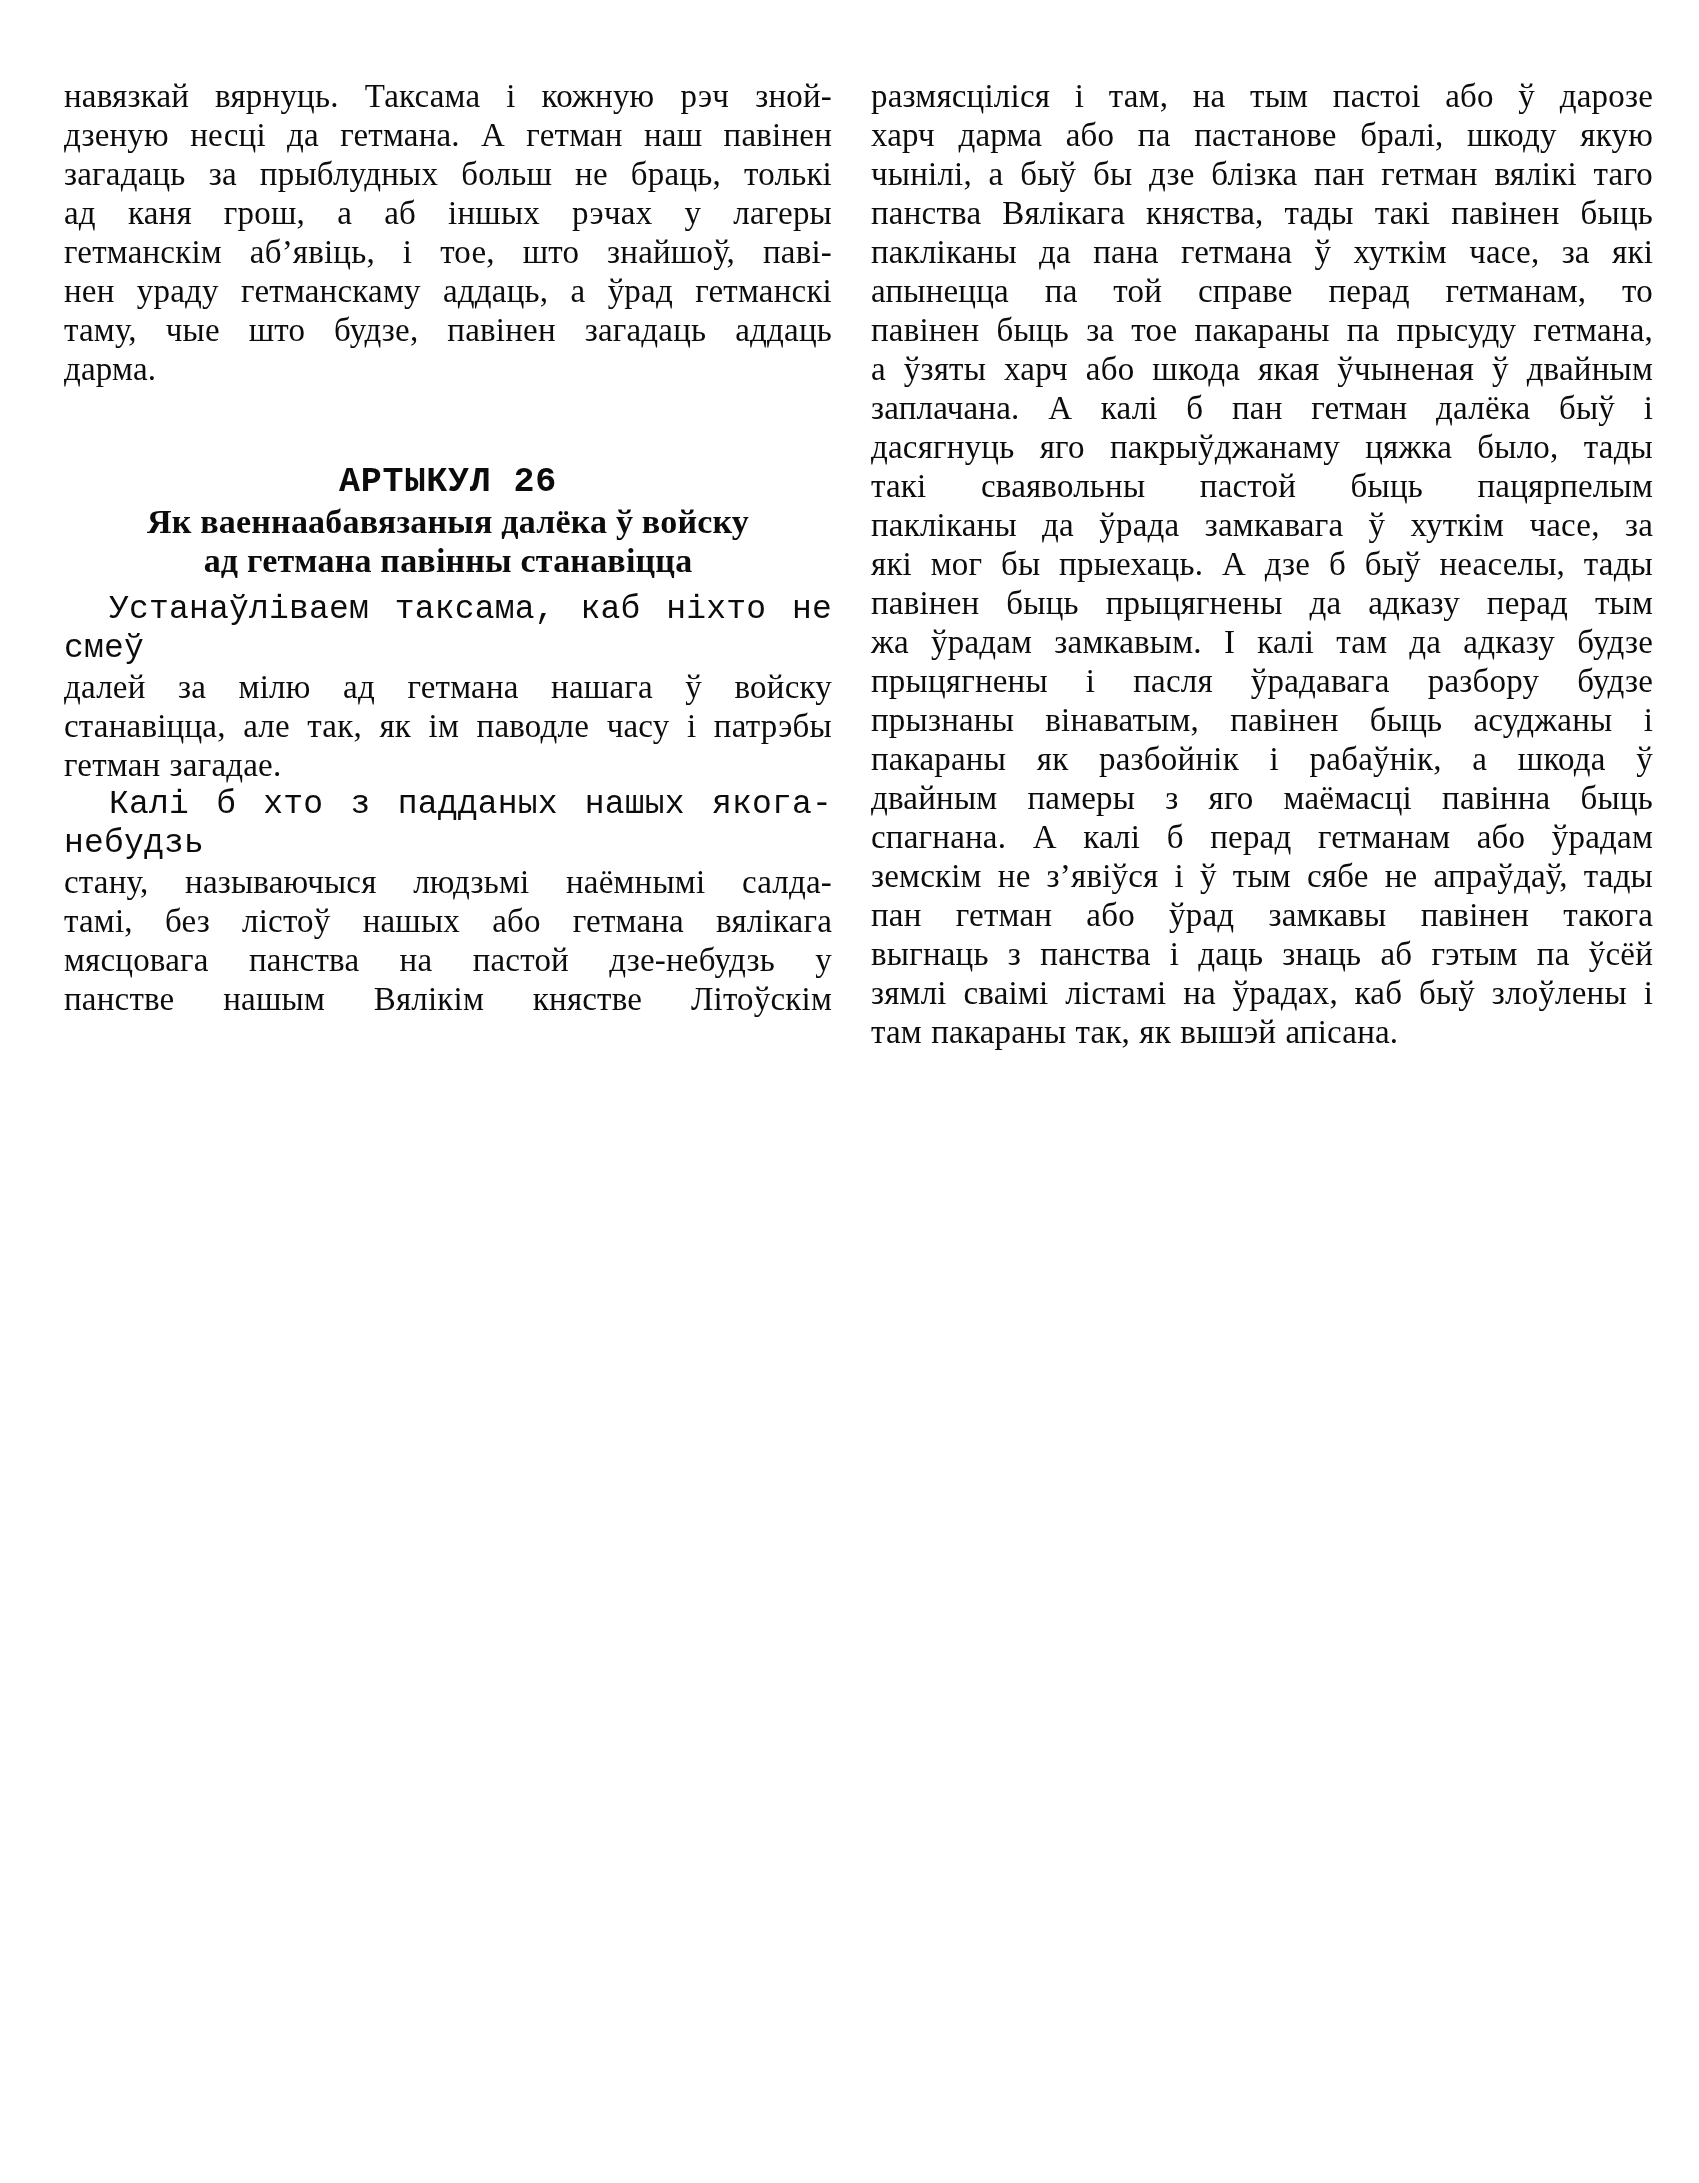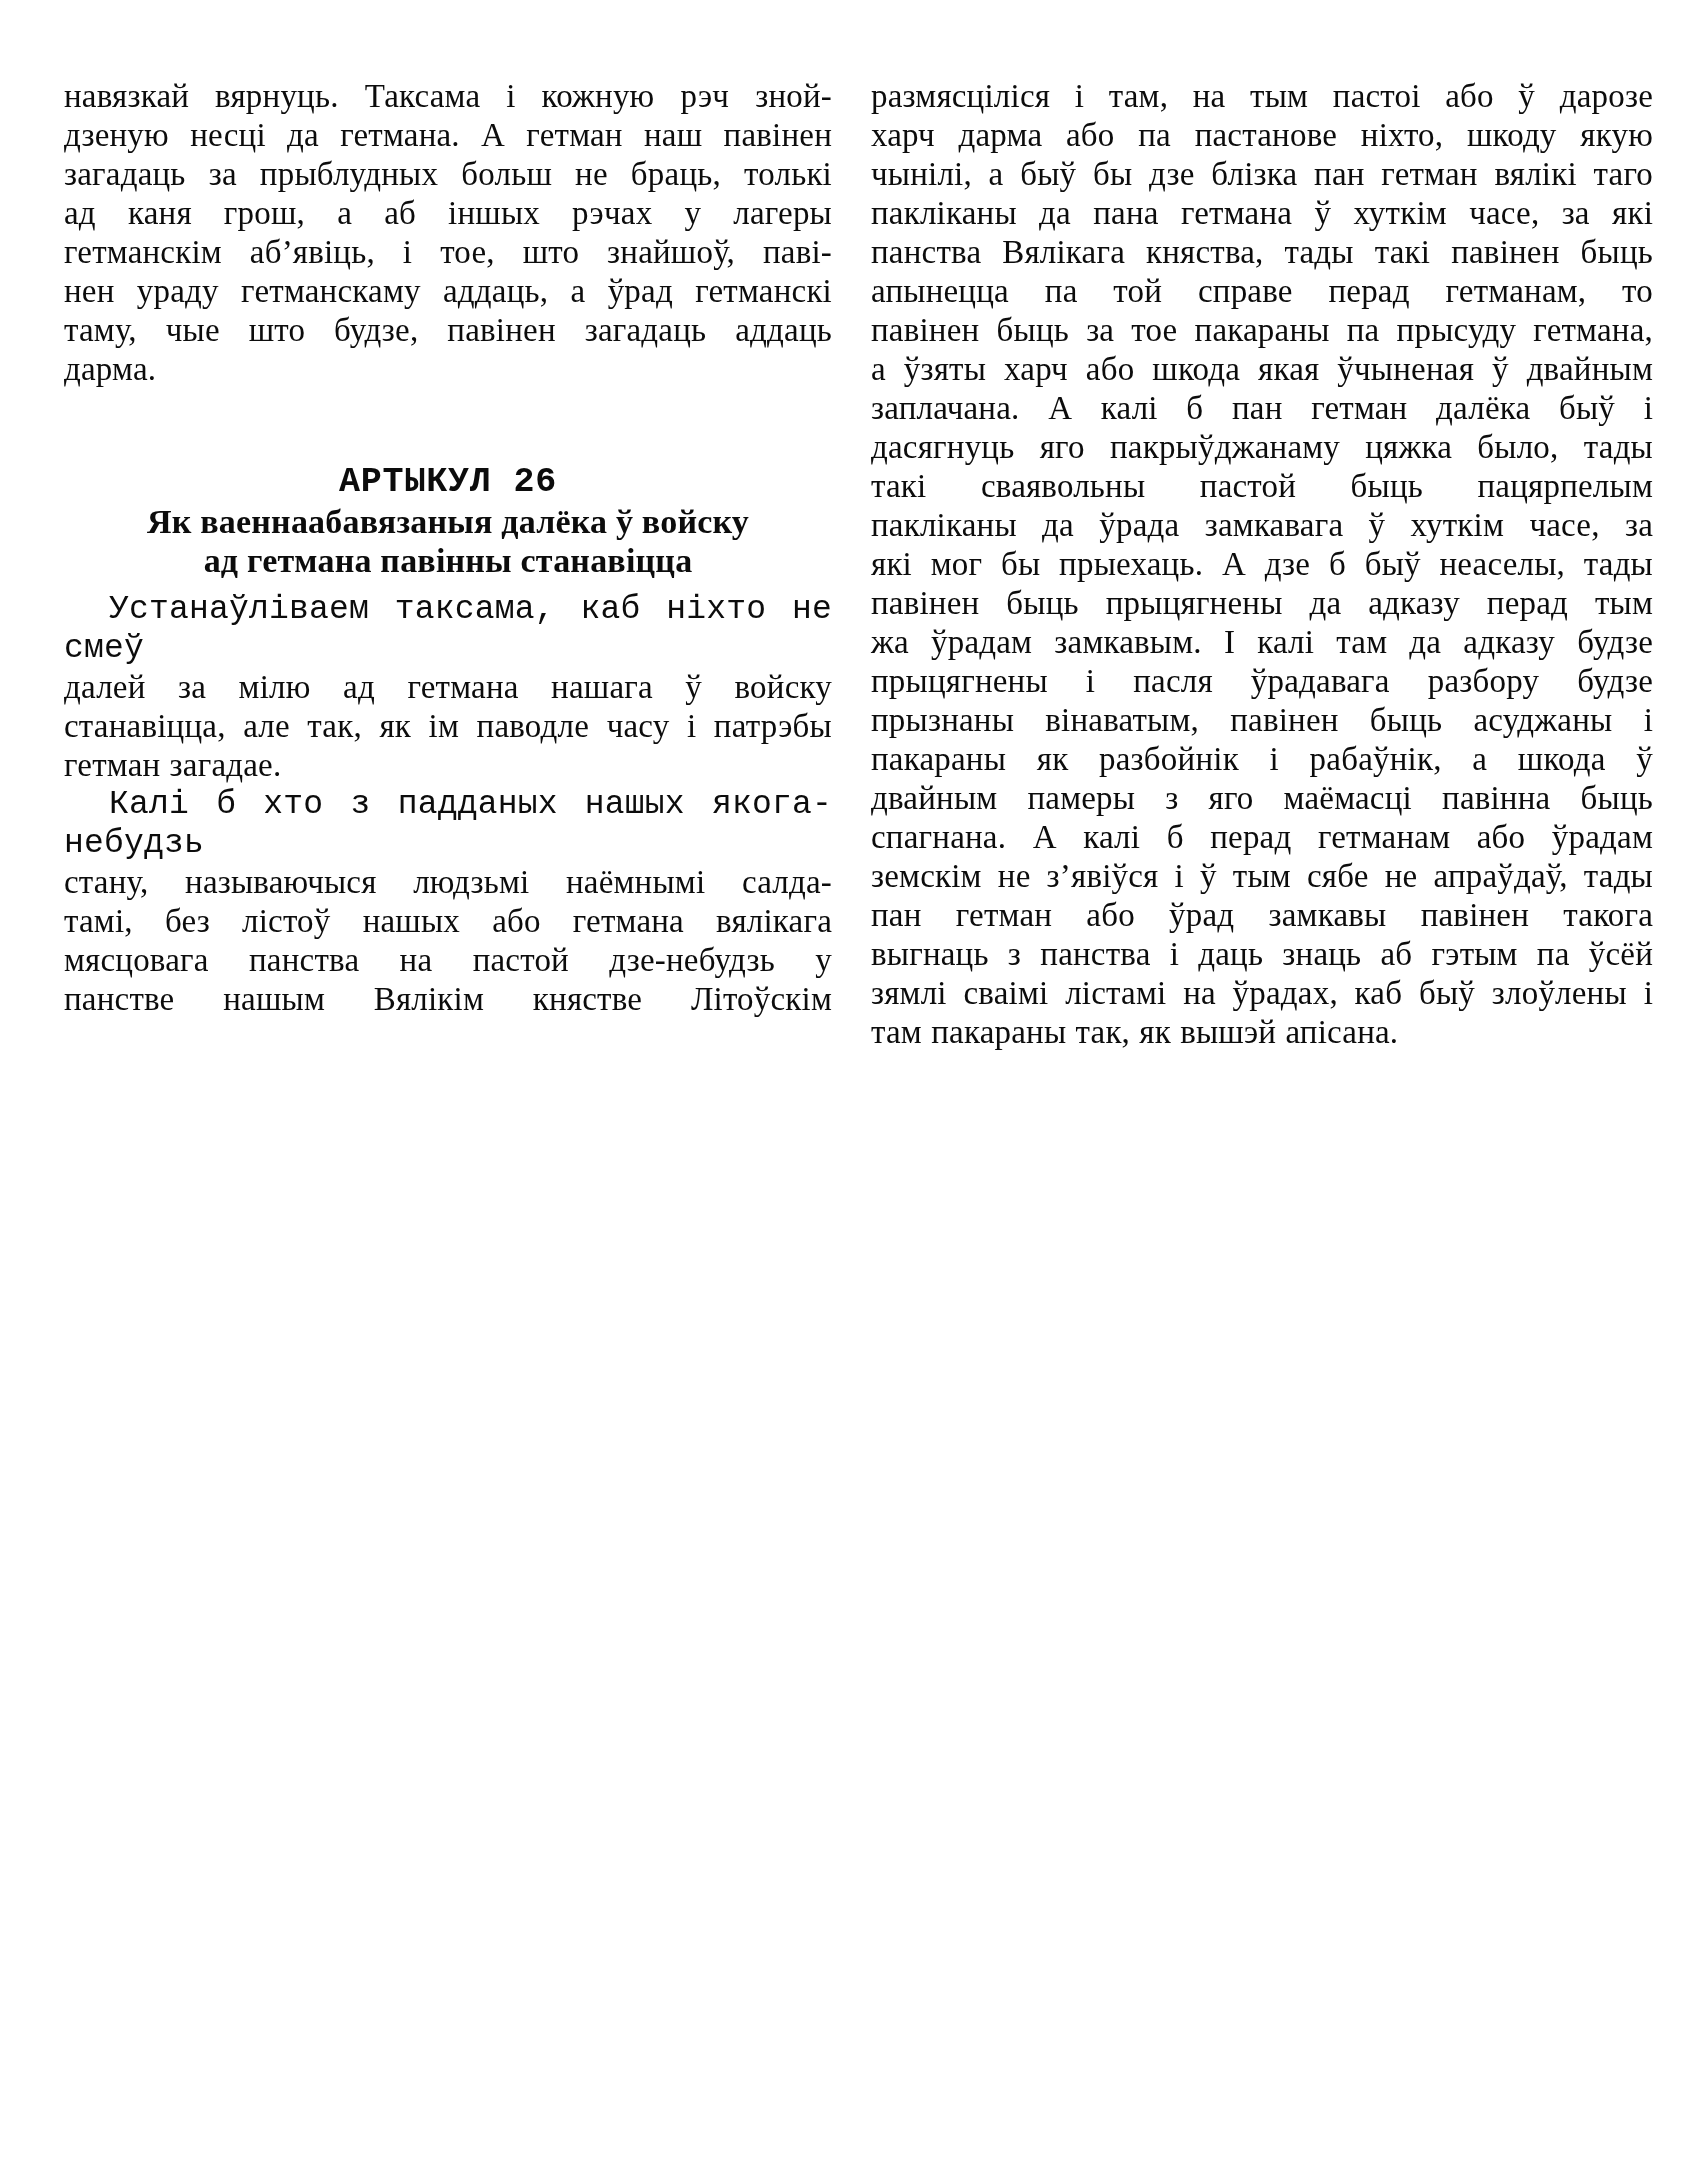--- a/index.html
+++ b/index.html
@@ -90,24 +90,24 @@
         <div class="line indent">Калі б хто з падданых нашых якога-небудзь</div>
         <div class="line">стану, называючыся людзьмі наёмнымі салда-</div>
         <div class="line">тамі, без лістоў нашых або гетмана вялікага</div>
         <div class="line">мясцовага панства на пастой дзе-небудзь у</div>
         <div class="line">панстве нашым Вялікім княстве Літоўскім</div>
       </div>
     </div>
   <div class="col col-right">
       <div class="paragraph">
         <div class="line">размясціліся і там, на тым пастоі або  ў дарозе</div>
-        <div class="line">харч дарма або па пастанове ніхто, шкоду якую</div>
+        <div class="line">харч дарма або па пастанове бралі, шкоду якую</div>
         <div class="line">чынілі, а быў бы дзе блізка пан гетман вялікі таго</div>
+        <div class="line">панства Вялікага княства, тады такі павінен быць</div>
         <div class="line">пакліканы да пана гетмана ў хуткім часе, за які</div>
-        <div class="line">панства Вялікага княства, тады такі павінен быць</div>
         <div class="line">апынецца па той справе перад гетманам, то</div>
         <div class="line">павінен быць за тое пакараны па прысуду гетмана,</div>
         <div class="line">а ўзяты харч або шкода якая ўчыненая ў двайным</div>
         <div class="line">заплачана. А калі б пан гетман далёка быў і</div>
         <div class="line">дасягнуць яго пакрыўджанаму цяжка было, тады</div>
         <div class="line">такі сваявольны пастой быць пацярпелым</div>
         <div class="line">пакліканы да ўрада замкавага ў хуткім часе, за</div>
         <div class="line">які мог бы прыехаць. А дзе б быў неаселы, тады</div>
         <div class="line">павінен быць прыцягнены да адказу перад тым</div>
         <div class="line">жа ўрадам замкавым. І калі там да адказу будзе</div>

